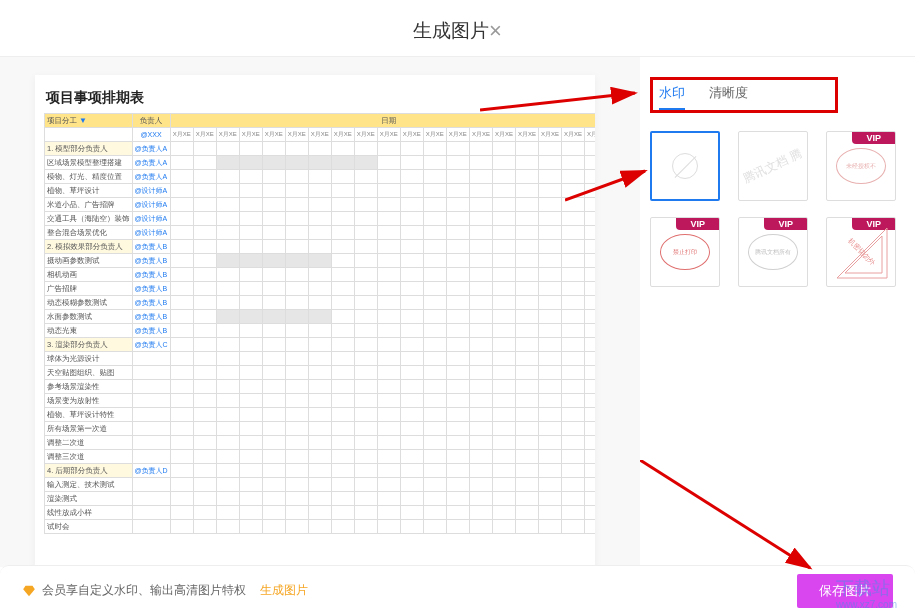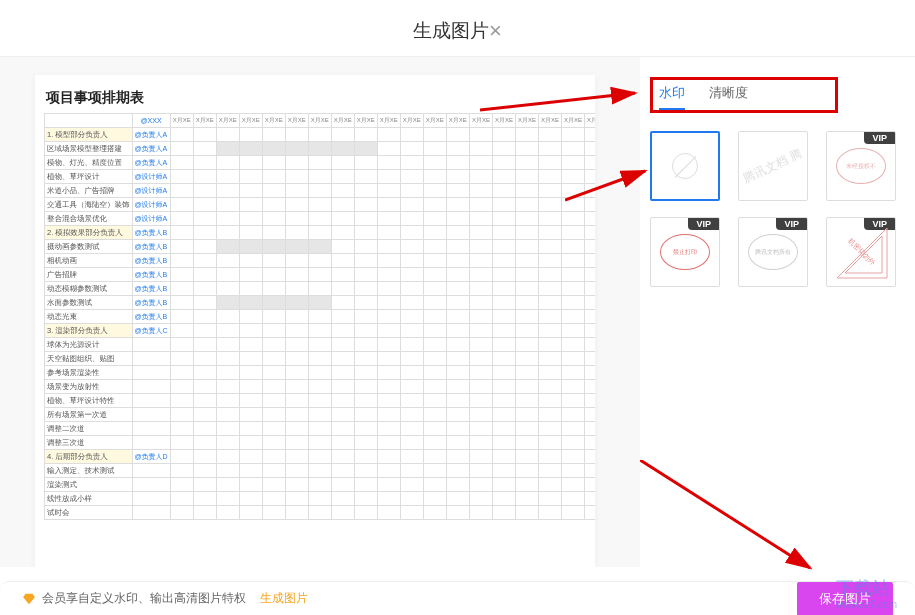--- a/index.html
+++ b/index.html
@@ -58,32 +58,32 @@
     }
     .tabs-wrap { border: 3px solid #d00; padding: 4px 6px 0 6px; margin-bottom: 18px; width: 188px; }
     .tabs { display: flex; gap: 24px; }
     .tab { font-size: 13px; color: #666; padding-bottom: 8px; cursor: pointer; position: relative; }
     .tab.active { color: #1f7af0; }
     .tab.active::after { content:''; position:absolute; bottom:0; left:0; right:0; height:2px; background:#1f7af0; }
     
     .wm-grid { display: grid; grid-template-columns: repeat(3, 70px); gap: 16px 18px; }
     .wm-item { width: 70px; height: 70px; border: 1px solid #ddd; border-radius: 2px; display:flex; align-items:center; justify-content:center; position:relative; cursor:pointer; color:#ccc; overflow:hidden; }
     .wm-item.selected { border: 2px solid #1f7af0; }
-    .vip-badge { position:absolute; top:0; right:0; background:#404040; color:#fff; font-size:9px; font-weight:bold; padding:1px 8px; border-radius: 0 0 0 4px; }
+    .vip-badge { position:absolute; top:0; right:0; background:#be185d; color:#fff; font-size:9px; font-weight:bold; padding:1px 14px; border-radius: 0 0 0 4px; }
     .wm-none-circle { width:26px; height:26px; border:1px solid #ddd; border-radius:50%; position:relative; }
     .wm-none-circle::after { content:''; position:absolute; left:50%; top:-2px; width:1px; height:30px; background:#ddd; transform: rotate(45deg); }
     .wm-text-diag { transform: rotate(-25deg); font-size:12px; color:#e0e0e0; }
     .wm-stamp { width:50px; height:36px; border:1px solid #e8b0b0; border-radius:50%; display:flex; align-items:center; justify-content:center; font-size:6px; color:#e8b0b0; }
     .wm-stamp.red { border-color:#e07070; color:#e07070; }
     .wm-stamp.gray { border-color:#d0d0d0; color:#c0c0c0; }
     .wm-tri-text { transform: rotate(45deg); font-size:7px; color:#e89090; position:relative; }
     
     .footer {
       display:flex; justify-content:space-between; align-items:center;
-      padding: 14px 22px; border-top:1px solid #eee; height: 34px;
+      padding: 14px 22px; border-top:1px solid #eee; height: 50px;
       position:absolute; bottom:0; left:0; right:0; background:#fff;border-radius:9px;
     }
     .footer-left { display:flex; align-items:center; gap:6px; font-size:12px; color:#666; }
     .diamond { width:14px; height:14px; }
     .open-vip { color:#f5a623; margin-left:8px; cursor:pointer; }
     .save-btn { background:#d946ef; color:#fff; border:none; padding:8px 22px; font-size:13px; border-radius:2px; cursor:pointer; }
     
     
     .arrow { position:absolute; pointer-events:none; z-index:50; }
     
@@ -107,20 +107,25 @@
   <div class="title">生成图片</div>
   <div class="close-icon">×</div>
 </div>
 
 <div class="main">
   <div class="preview-area">
     <div class="preview-paper">
       <div class="sheet-title">项目事项排期表</div>
       <table>
         <tbody id="table-body">
+            <tr class="hdr-row">
+              <td class="wcol">项目分工 <span class="filter-icon">▼</span></td>
+              <td class="ocol">负责人</td>
+              <td colspan="19">日期</td>
+            </tr>
             <tr class="dcols">
               <td class="wcol"></td>
               <td class="ocol"><span class="owner-link">@XXX</span></td>
               <td>X月XE</td>
               <td>X月XE</td>
               <td>X月XE</td>
               <td>X月XE</td>
               <td>X月XE</td>
               <td>X月XE</td>
               <td>X月XE</td>

